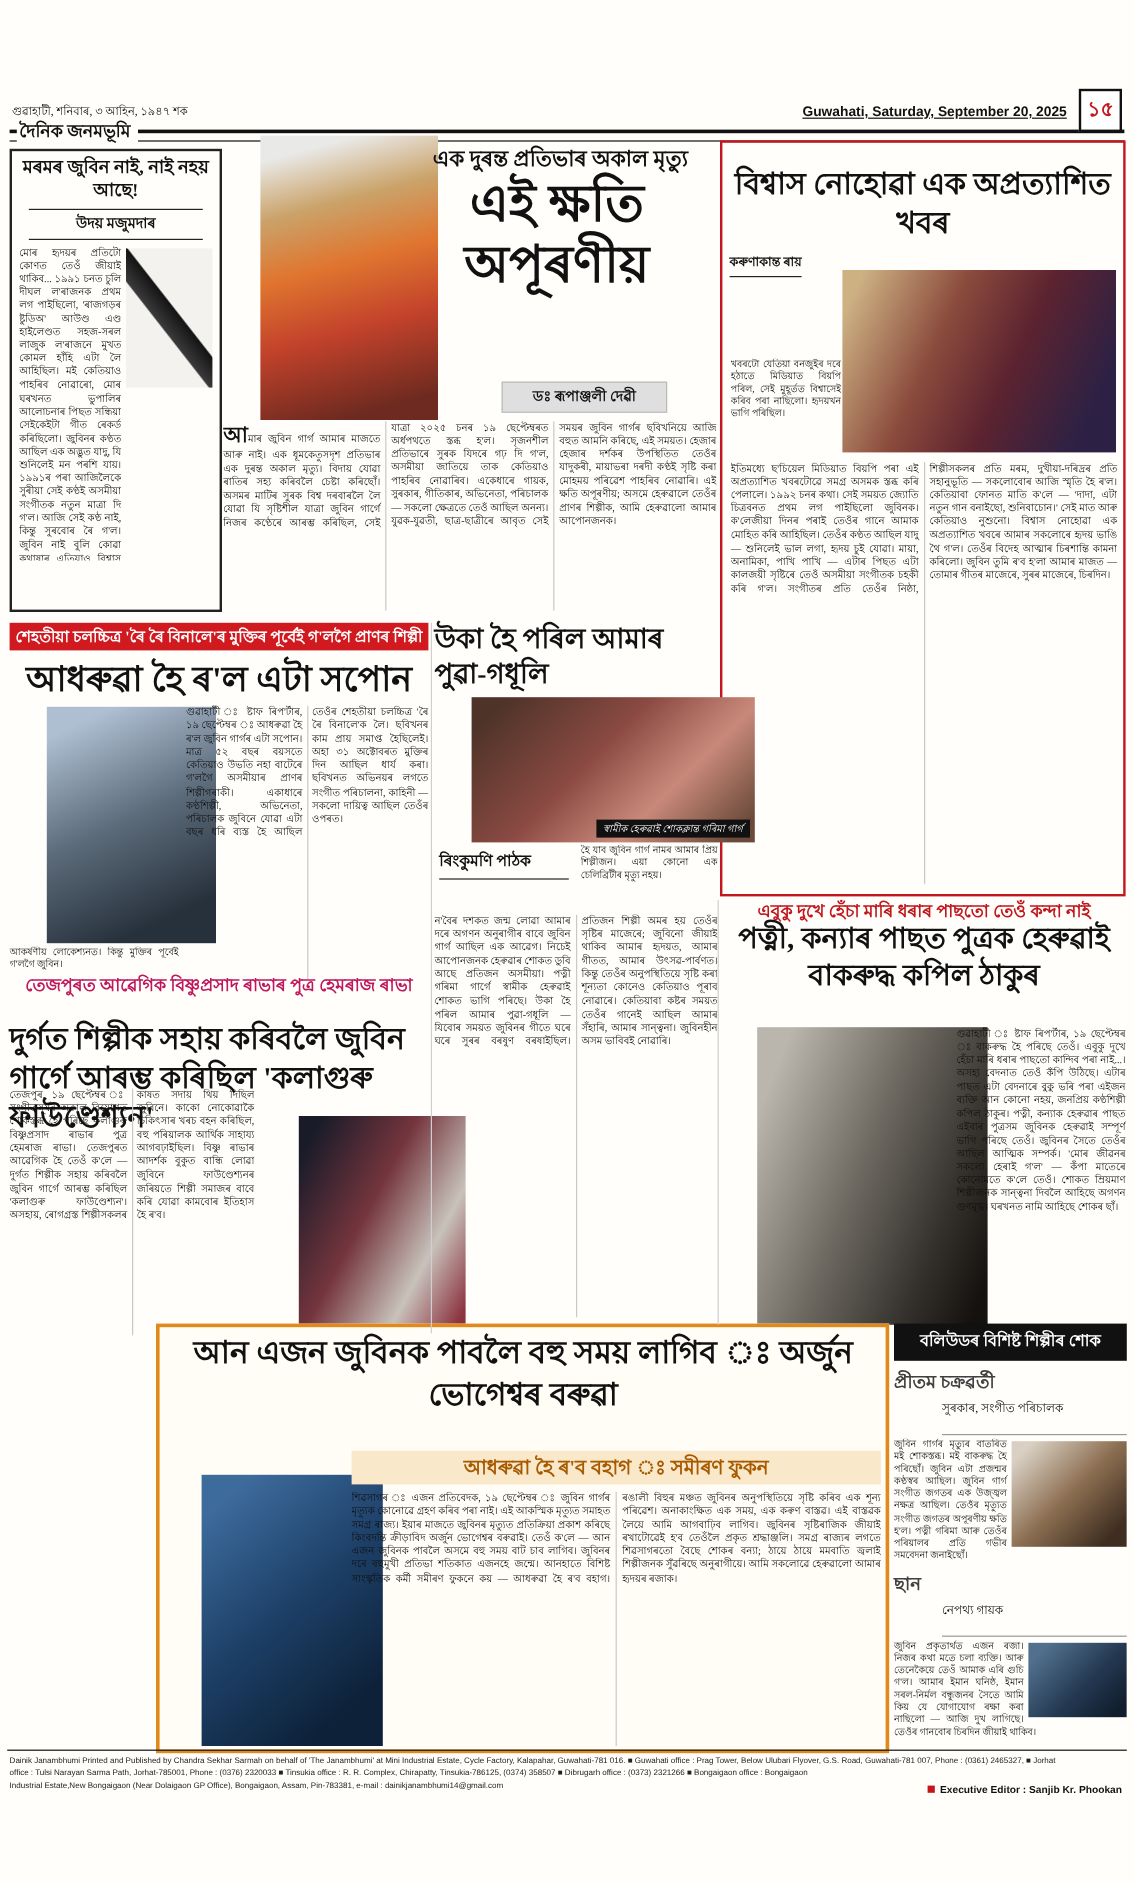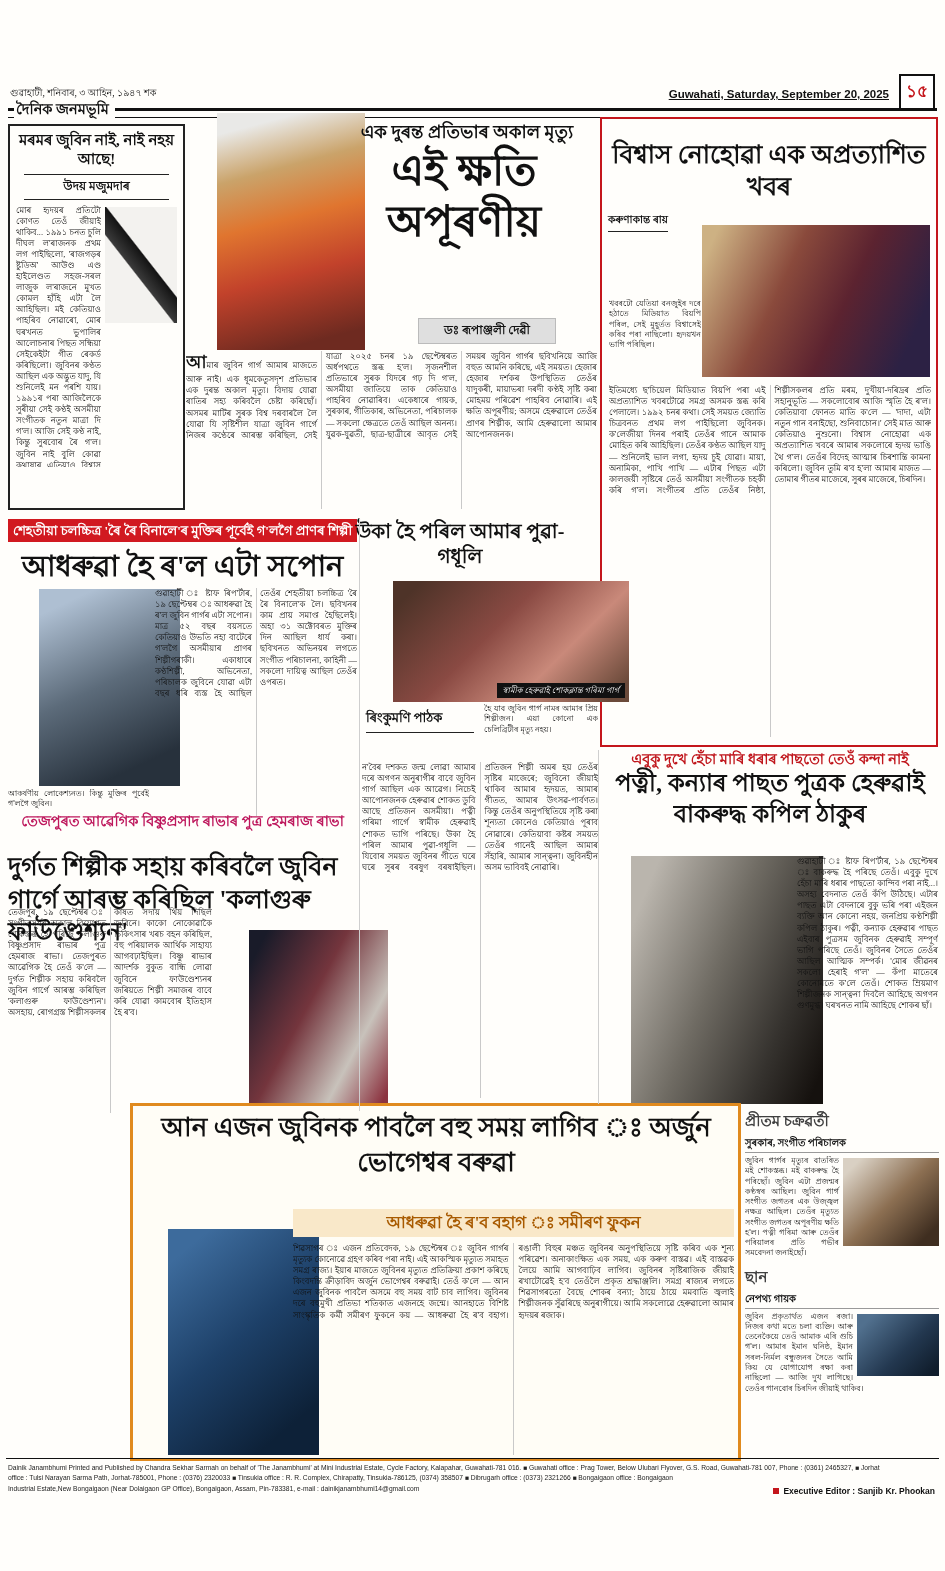--- a/index.html
+++ b/index.html
@@ -52,21 +52,21 @@
   
   .dream-banner{left:8px;top:519px;width:349px;height:23px;background:#d11920;color:#fff;
      font-size:13px;font-weight:bold;text-align:center;line-height:23px;}
   .dream-headline{left:8px;top:543px;width:349px;font-size:29px;font-weight:bold;text-align:center;}
   .dream-photo{left:8px;top:589px;width:141px;height:197px;
      background:linear-gradient(155deg,#aebfd2 10%,#5c6b7a 48%,#27313c 85%);}
   .dream-body{left:155px;top:588px;width:202px;height:228px;column-count:2;column-gap:8px;}
   .dream-more{left:8px;top:789px;width:141px;height:26px;}
 
   
-  .garima-headline{left:342px;top:519px;width:236px;font-size:20px;font-weight:bold;text-align:center;line-height:1.25;}
+  .garima-headline{left:362px;top:519px;width:236px;font-size:23px;font-weight:bold;text-align:left;line-height:1.25;}
   .garima-photo{left:362px;top:581px;width:236px;height:121px;
      background:linear-gradient(135deg,#4e3328 8%,#8a4a43 42%,#c9897a 68%,#6b4a3a 94%);}
   .garima-cap{position:absolute;right:4px;bottom:4px;background:#111;color:#fff;
      font-size:8.2px;font-style:italic;padding:1px 6px;}
   .garima-byline{left:366px;top:708px;width:108px;font-size:13px;font-weight:bold;border-bottom:1.5px solid #222;padding-bottom:3px;}
   .garima-intro{left:484px;top:704px;width:114px;height:72px;}
   .garima-body{left:362px;top:762px;width:236px;height:336px;column-count:2;column-gap:9px;}
 
   
   .found-kicker{left:8px;top:810px;width:349px;font-size:14.5px;font-weight:bold;text-align:center;color:#be185d;}
@@ -88,21 +88,21 @@
   .arjun-photo{left:137px;top:1229px;width:151px;height:226px;
      background:linear-gradient(140deg,#3d6b9c 10%,#1d4068 48%,#0d2138 85%);}
   .arjun-subbar{left:293px;top:1209px;width:441px;height:28px;background:#f9e8c9;color:#a85a00;
      font-size:16.5px;font-weight:bold;text-align:center;line-height:28px;}
   .arjun-body{left:293px;top:1243px;width:441px;height:212px;column-count:2;column-gap:10px;}
 
   
   .bolly{left:745px;top:1103px;width:194px;height:358px;}
   .bolly-bar{background:#111;color:#fff;font-size:13.5px;font-weight:bold;text-align:center;padding:4px 0;}
   .bolly-name{color:#404040;font-size:15px;font-weight:bold;margin:6px 0 1px;}
-  .bolly-role{font-size:10px;font-weight:bold;border-bottom:1px solid #999;padding-bottom:0;margin-bottom:3px;}
+  .bolly-role{font-size:10px;font-weight:normal;border-bottom:1px solid #999;padding-bottom:12px;margin-bottom:3px;margin-left:40px;}
   .pritam-photo{float:right;width:96px;height:88px;margin:2px 0 2px 4px;
      background:linear-gradient(135deg,#d9d0c3 10%,#8c6f52 50%,#3f2e20 88%);}
   .shaan-photo{float:right;width:82px;height:62px;margin:2px 0 2px 4px;
      background:linear-gradient(135deg,#51708e 12%,#233850 58%,#101d2c 92%);}
 
   
   .vline{width:1px;background:#cfcfcf;}
   .foot-rule{left:6px;right:6px;top:1458px;border-top:1.5px solid #111;}
   .footer-text{left:8px;top:1463px;width:880px;font-size:6.7px;line-height:1.55;color:#222;
      font-family:"Liberation Sans",sans-serif;}
@@ -168,20 +168,21 @@
   <div class="abs kapil-photo photo"></div>
   <div class="abs kapil-body body-sm jus">গুৱাহাটী ঃ ষ্টাফ ৰিপ'ৰ্টাৰ, ১৯ ছেপ্টেম্বৰ ঃ বাকৰুদ্ধ হৈ পৰিছে তেওঁ। এবুকু দুখে হেঁচা মাৰি ধৰাৰ পাছতো কান্দিব পৰা নাই...। অসহ্য বেদনাত তেওঁ কঁপি উঠিছে। এটাৰ পাছত এটা বেদনাৰে বুকু ভৰি পৰা এইজন ব্যক্তি আন কোনো নহয়, জনপ্ৰিয় কণ্ঠশিল্পী কপিল ঠাকুৰ। পত্নী, কন্যাক হেৰুৱাৰ পাছত এইবাৰ পুত্ৰসম জুবিনক হেৰুৱাই সম্পূৰ্ণ ভাগি পৰিছে তেওঁ। জুবিনৰ সৈতে তেওঁৰ আছিল আত্মিক সম্পৰ্ক। 'মোৰ জীৱনৰ সকলো হেৰাই গ'ল' — কঁপা মাতেৰে কোনোমতে ক'লে তেওঁ। শোকত ম্ৰিয়মাণ শিল্পীজনক সান্ত্বনা দিবলৈ আহিছে অগণন গুণমুগ্ধ। ঘৰখনত নামি আহিছে শোকৰ ছাঁ।</div>
 
   <div class="abs arjunbox"></div>
   <div class="abs arjun-headline">আন এজন জুবিনক পাবলৈ বহু সময় লাগিব ঃ অৰ্জুন ভোগেশ্বৰ বৰুৱা</div>
   <div class="abs arjun-photo photo"></div>
   <div class="abs arjun-subbar">আধৰুৱা হৈ ৰ'ব বহাগ ঃ সমীৰণ ফুকন</div>
   <div class="abs arjun-body body-sm jus rule2">শিৱসাগৰ ঃ এজন প্ৰতিবেদক, ১৯ ছেপ্টেম্বৰ ঃ জুবিন গাৰ্গৰ মৃত্যুক কোনোৱে গ্ৰহণ কৰিব পৰা নাই। এই আকস্মিক মৃত্যুত সমাহত সমগ্ৰ ৰাজ্য। ইয়াৰ মাজতে জুবিনৰ মৃত্যুত প্ৰতিক্ৰিয়া প্ৰকাশ কৰিছে কিংবদন্তি ক্ৰীড়াবিদ অৰ্জুন ভোগেশ্বৰ বৰুৱাই। তেওঁ ক'লে — আন এজন জুবিনক পাবলৈ অসমে বহু সময় বাট চাব লাগিব। জুবিনৰ দৰে বহুমুখী প্ৰতিভা শতিকাত এজনহে জন্মে। আনহাতে বিশিষ্ট সাংস্কৃতিক কৰ্মী সমীৰণ ফুকনে কয় — আধৰুৱা হৈ ৰ'ব বহাগ। ৰঙালী বিহুৰ মঞ্চত জুবিনৰ অনুপস্থিতিয়ে সৃষ্টি কৰিব এক শূন্য পৰিৱেশ। অনাকাংক্ষিত এক সময়, এক কৰুণ বাস্তৱ। এই বাস্তৱক লৈয়ে আমি আগবাঢ়িব লাগিব। জুবিনৰ সৃষ্টিৰাজিক জীয়াই ৰখাটোৱেই হ'ব তেওঁলৈ প্ৰকৃত শ্ৰদ্ধাঞ্জলি। সমগ্ৰ ৰাজ্যৰ লগতে শিৱসাগৰতো বৈছে শোকৰ বন্যা; ঠায়ে ঠায়ে মমবাতি জ্বলাই শিল্পীজনক সুঁৱৰিছে অনুৰাগীয়ে। আমি সকলোৱে হেৰুৱালো আমাৰ হৃদয়ৰ ৰজাক।</div>
 
   <div class="abs bolly">
+    <div class="bolly-bar">বলিউডৰ বিশিষ্ট শিল্পীৰ শোক</div>
     <div class="bolly-name">প্ৰীতম চক্ৰৱৰ্তী</div>
     <div class="bolly-role">সুৰকাৰ, সংগীত পৰিচালক</div>
     <div class="body-xs jus">
       <div class="pritam-photo photo"></div>
       <span>জুবিন গাৰ্গৰ মৃত্যুৰ বাতৰিত মই শোকস্তব্ধ। মই বাকৰুদ্ধ হৈ পৰিছোঁ। জুবিন এটা প্ৰজন্মৰ কণ্ঠস্বৰ আছিল। জুবিন গাৰ্গ সংগীত জগতৰ এক উজ্জ্বল নক্ষত্ৰ আছিল। তেওঁৰ মৃত্যুত সংগীত জগতৰ অপূৰণীয় ক্ষতি হ'ল। পত্নী গৰিমা আৰু তেওঁৰ পৰিয়ালৰ প্ৰতি গভীৰ সমবেদনা জনাইছোঁ।</span>
     </div>
     <div class="bolly-name">ছান</div>
     <div class="bolly-role">নেপথ্য গায়ক</div>
     <div class="body-xs jus">
       <div class="shaan-photo photo"></div>

